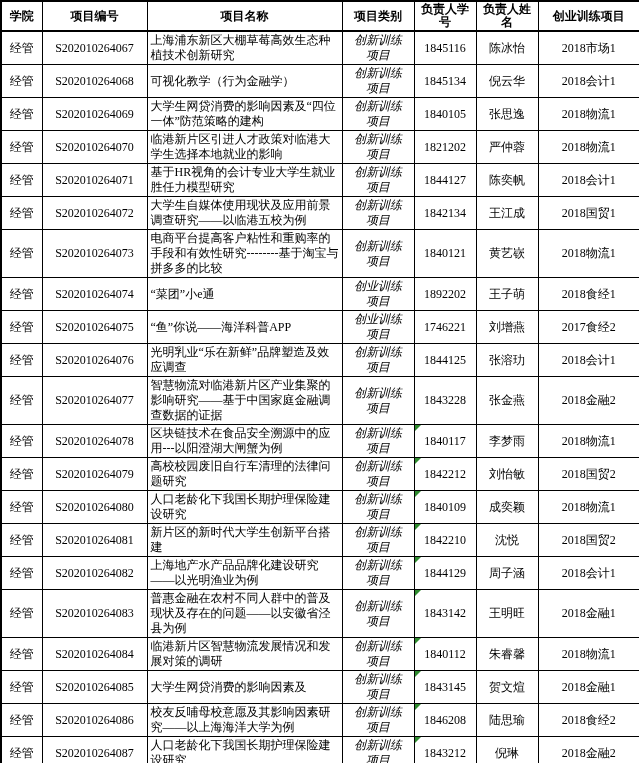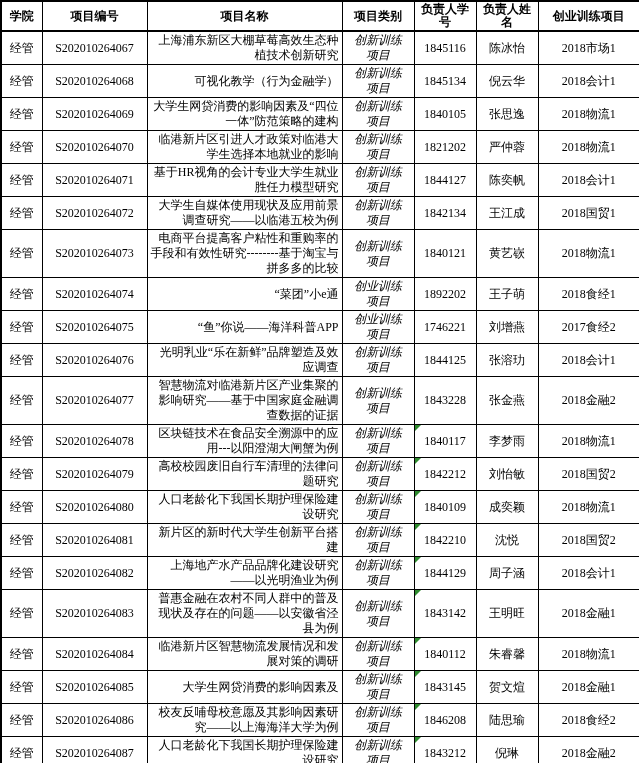--- a/index.html
+++ b/index.html
@@ -42,21 +42,21 @@
     word-break:break-all;
   }
   thead th{
     height:26px;
     line-height:13px;
     padding:1px 2px;
     border-bottom:2px solid var(--border-color);
     font-weight:bold;
   }
   table{border:2px solid var(--border-color);}
-  td.c-name{text-align:right;}
+  td.c-name{text-align:left;}
   td.c-category{padding:1px 7px;font-style:italic;}
   td.c-student-id{position:relative;}
   td.c-student-id .flag{
     position:absolute;
     top:0;left:0;
     width:0;height:0;
     border-top:6px solid var(--flag-green);
     border-right:6px solid transparent;
   }
   tbody tr{height:31px;}

